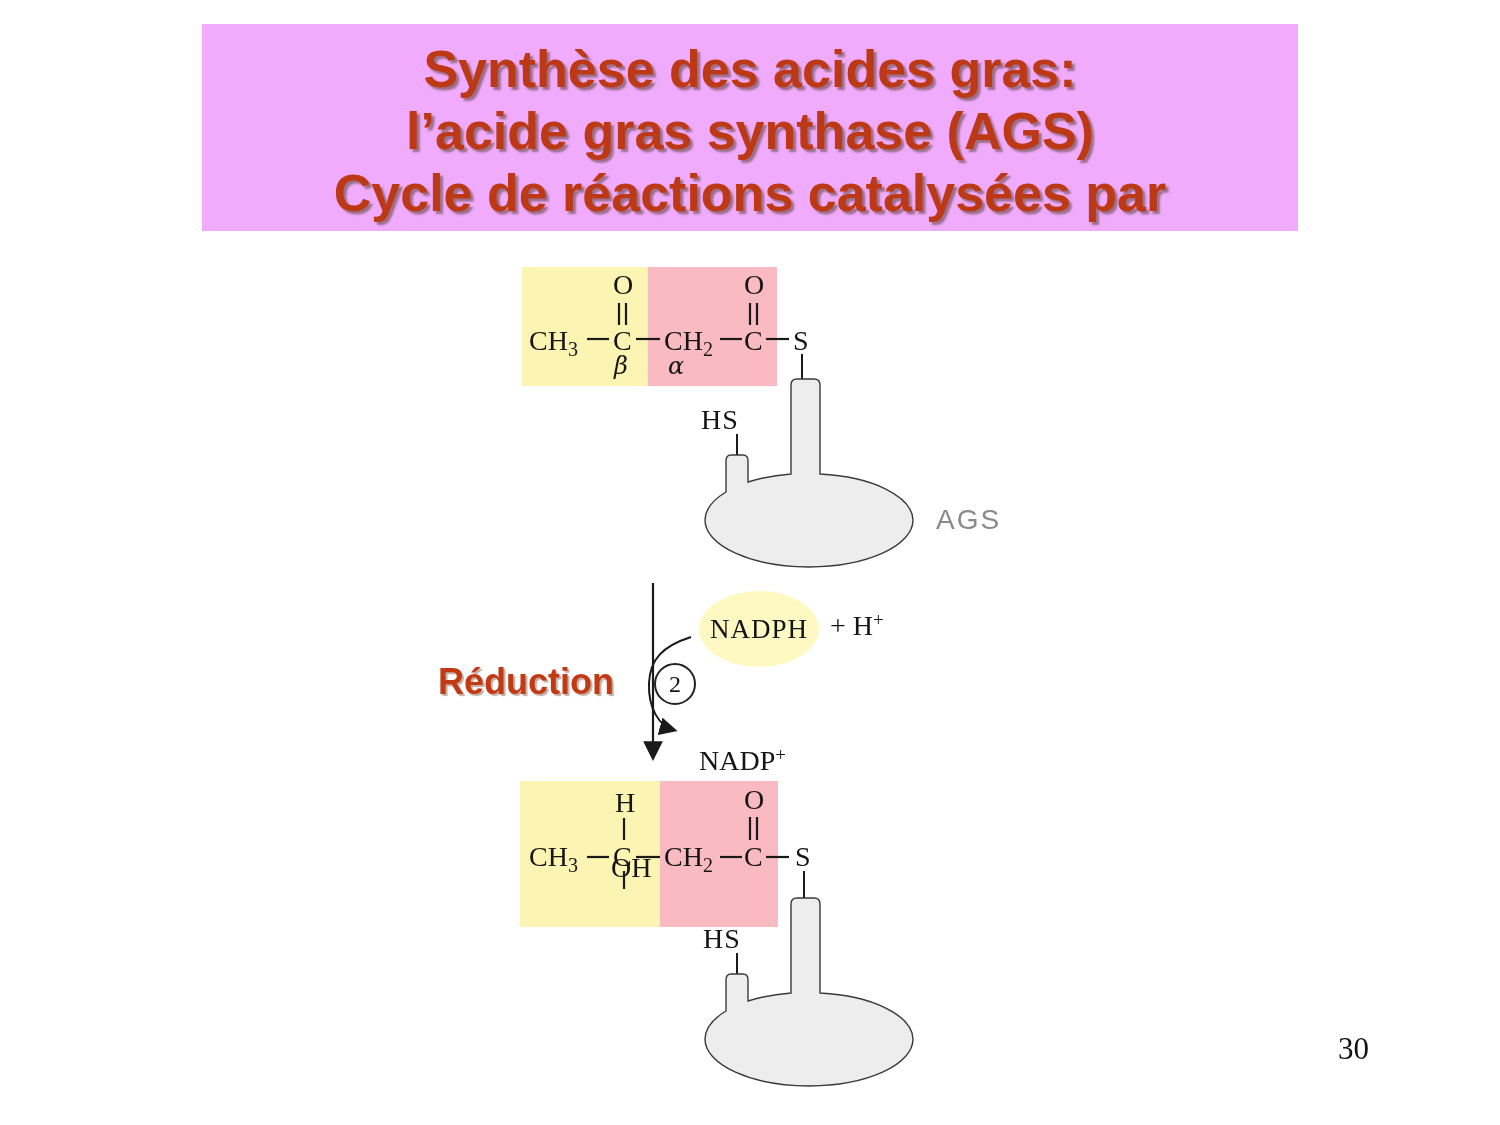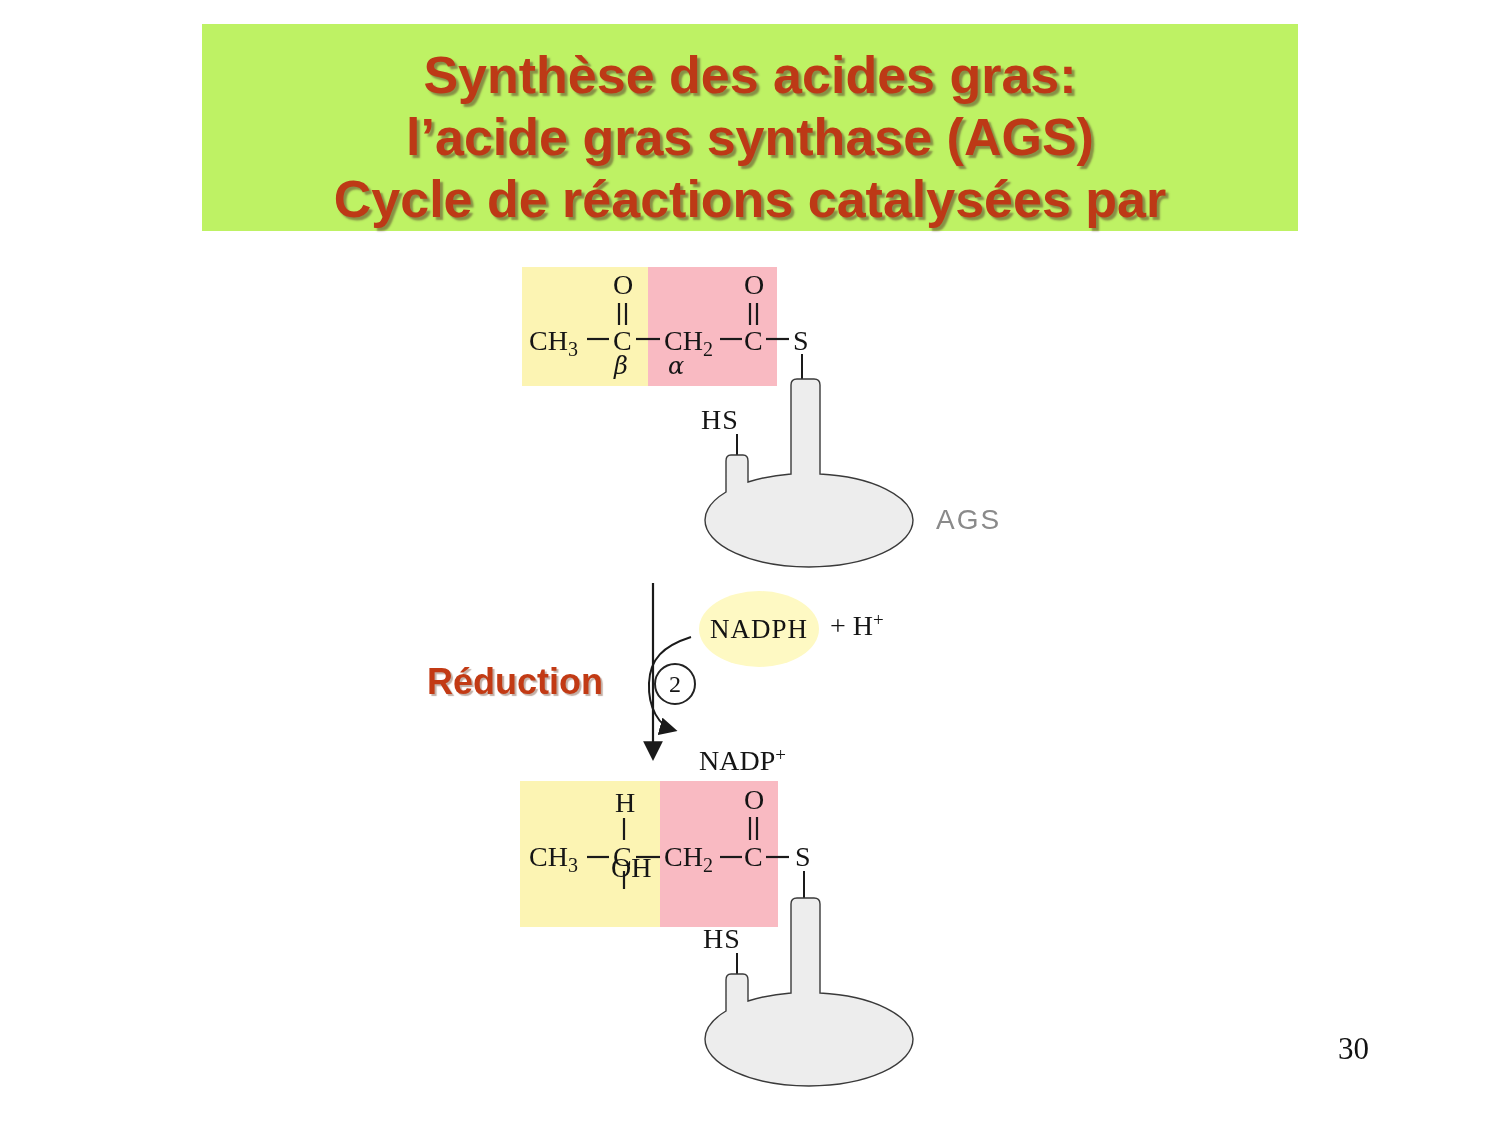--- a/index.html
+++ b/index.html
@@ -1,21 +1,21 @@
 <!DOCTYPE html>
 <html><head>
 <meta charset="utf-8">
 <style>
   html,body{margin:0;padding:0;background:#fff;}
   .slide{position:relative;width:1500px;height:1125px;background:#ffffff;overflow:hidden;
          font-family:"Liberation Sans","DejaVu Sans",sans-serif;}
 
   
   .title-box{position:absolute;left:202px;top:24px;width:1096px;height:207px;
-             background:#bef264;text-align:center;padding-top:20px;box-sizing:border-box;}
+             background:#f0abfc;text-align:center;padding-top:14px;box-sizing:border-box;}
   .title-line{font-size:52px;font-weight:bold;line-height:62px;color:#bd3916;
               text-shadow:3px 3px 2px rgba(90,62,45,0.55);letter-spacing:0px;}
 
   
   .hl{position:absolute;}
   .hl-yellow{background:#fcf4b3;}
   .hl-pink{background:#f9bac2;}
 
   
   .chem{position:absolute;font-family:"Liberation Serif","DejaVu Serif",serif;
@@ -31,21 +31,21 @@
   .overlay{position:absolute;left:0;top:0;z-index:2;}
 
   .ags-label{position:absolute;left:936px;top:504px;font-size:28px;font-weight:normal;
              color:#8a8a8a;letter-spacing:2px;z-index:3;}
 
   .nadph{position:absolute;left:699px;top:591px;width:120px;height:76px;border-radius:50%;
          background:#fef9c3;display:flex;align-items:center;justify-content:center;z-index:1;}
   .nadph-text{font-family:"Liberation Serif","DejaVu Serif",serif;font-size:27px;color:#131313;
               letter-spacing:1px;}
 
-  .reduction{position:absolute;left:427px;top:661px;font-size:36px;font-weight:bold;
+  .reduction{position:absolute;left:438px;top:661px;font-size:36px;font-weight:bold;
              color:#c23a14;text-shadow:2px 2px 1px rgba(120,75,55,0.45);z-index:3;}
 
   .step-num{position:absolute;left:655px;top:671px;width:40px;text-align:center;
             font-family:"Liberation Serif","DejaVu Serif",serif;font-size:24px;line-height:26px;
             color:#151515;z-index:4;}
 
   .page-number{position:absolute;left:1338px;top:1031px;font-family:"Liberation Serif","DejaVu Serif",serif;
                font-size:31px;color:#111;z-index:3;}
 </style>
 </head>

